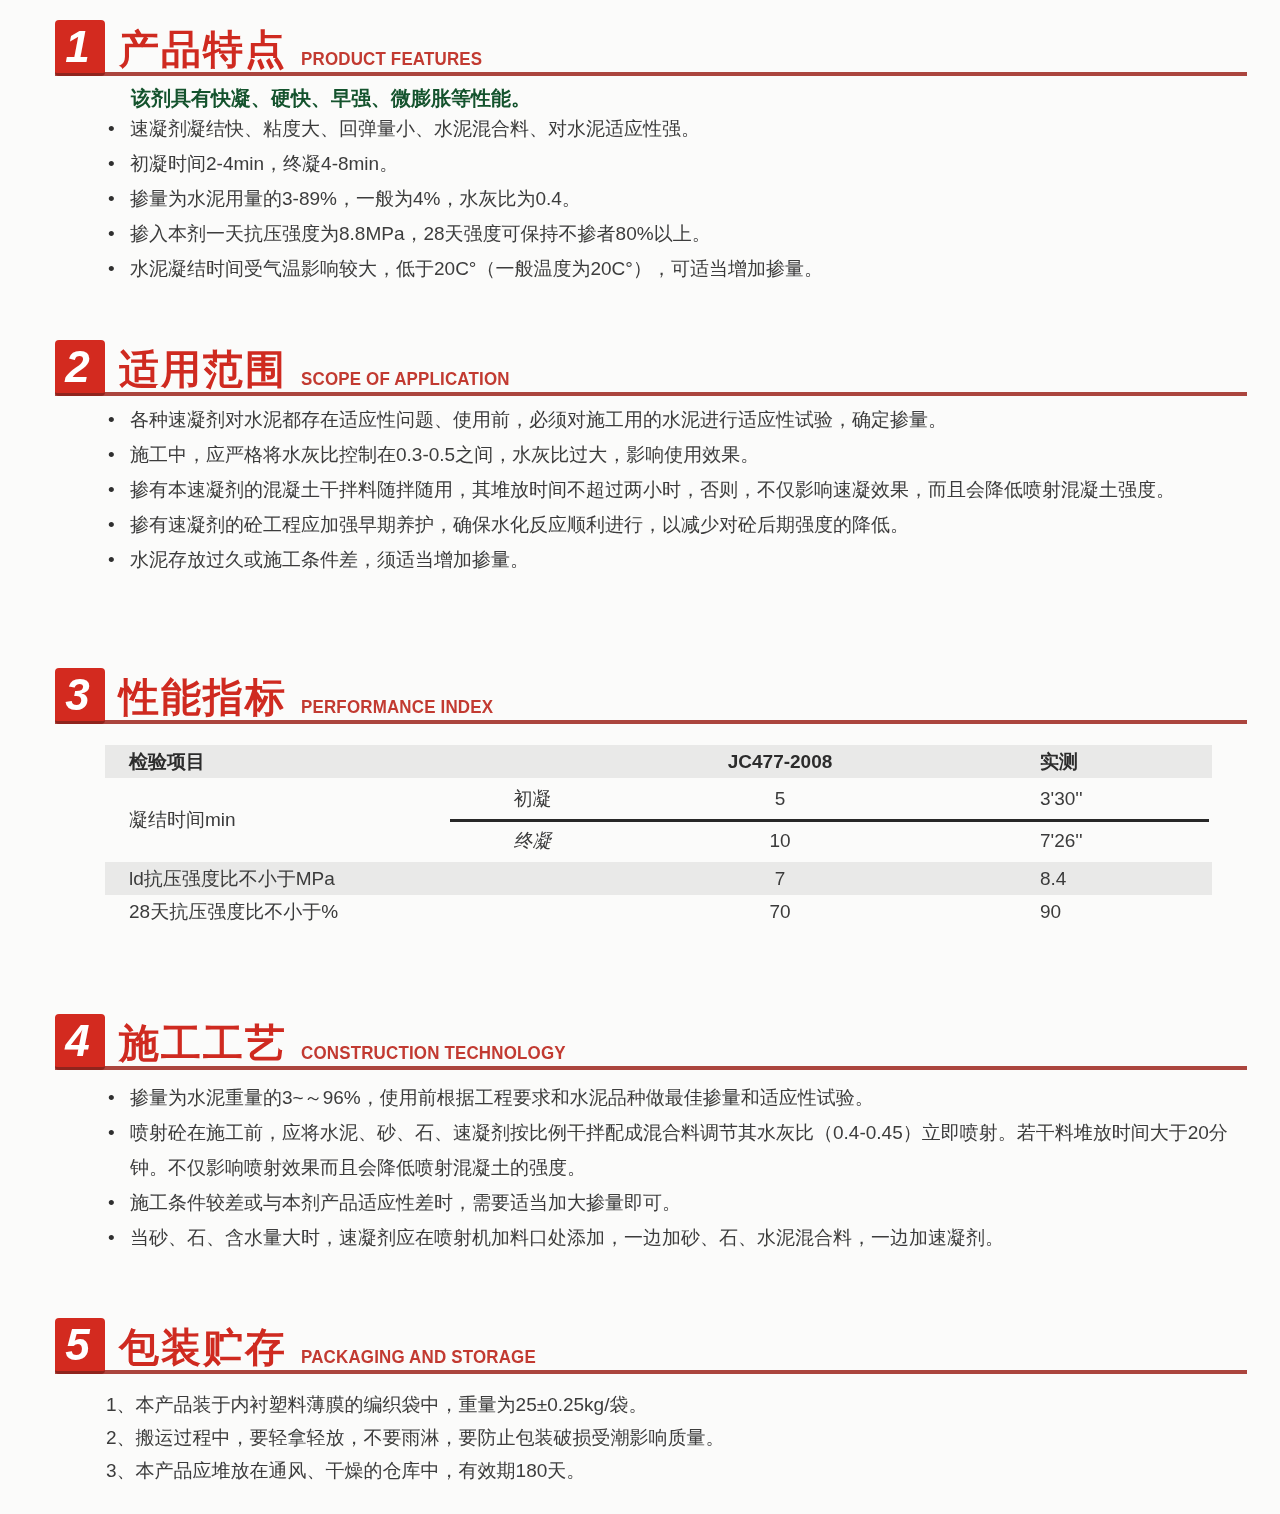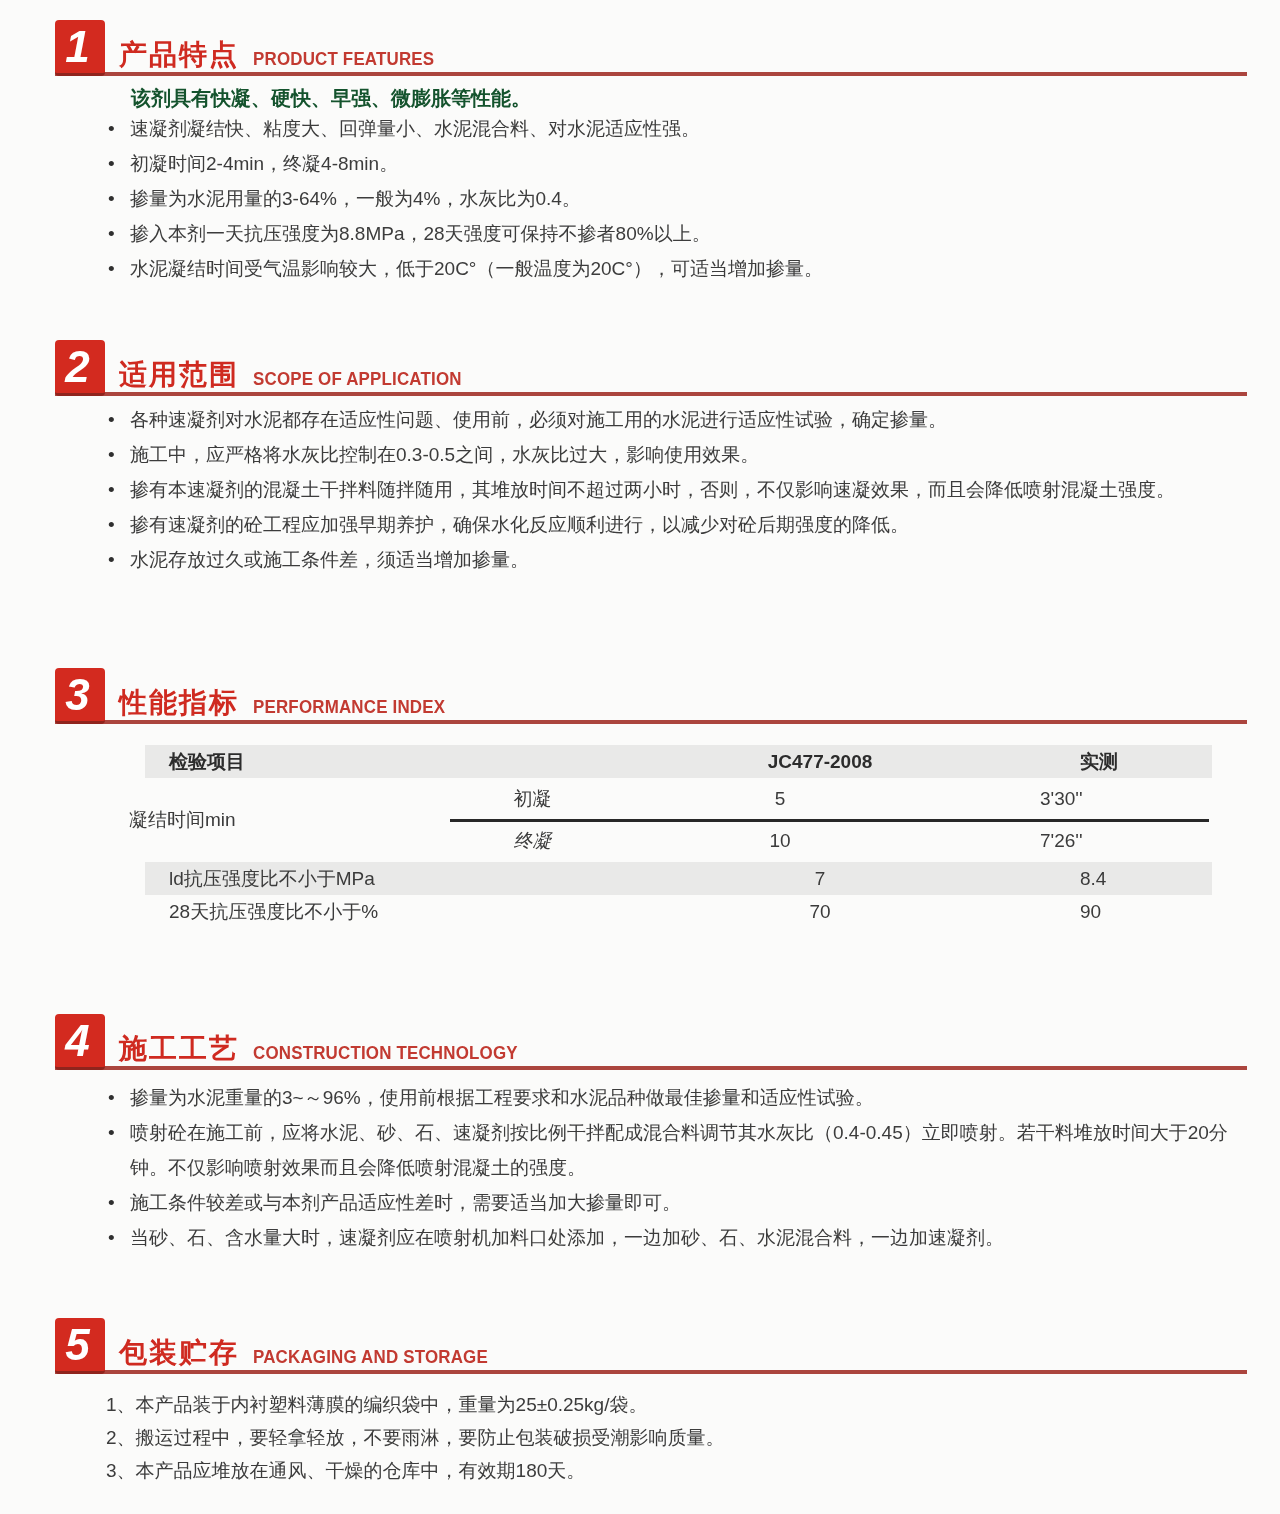--- a/index.html
+++ b/index.html
@@ -26,21 +26,21 @@
     width:50px; height:56px; flex:0 0 50px;
     background:#d32a1f;
     border-radius:4px;
     border-bottom:3px solid #8f241d;
     color:#ffffff;
     font-size:44px; font-weight:bold; font-style:italic;
     display:flex; align-items:center; justify-content:center;
     padding-right:5px; line-height:1;
   }
   .title-zh {
-    font-size:28px; font-weight:800; color:#cf2a20;
+    font-size:40px; font-weight:800; color:#cf2a20;
     letter-spacing:2px; line-height:1;
     margin-left:14px; margin-bottom:7px; white-space:nowrap;
   }
   .title-en {
     font-size:18px; font-weight:700; color:#c23a31;
     letter-spacing:0.2px; line-height:1;
     margin-left:14px; margin-bottom:8px; white-space:nowrap;
     transform:scaleX(0.94); transform-origin:left bottom;
   }
 
@@ -56,21 +56,21 @@
   }
 
   
   .numlist { position:absolute; left:106px; top:1388px; list-style:none; width:1120px; }
   .numlist li { line-height:33px; font-size:19px; color:#3c3c3c; }
 
   
   .ptable { position:absolute; left:105px; top:745px; width:1107px; font-size:19px; }
   .trow {
     display:grid; grid-template-columns:345px 165px 330px 267px;
-    align-items:center; height:33px;margin-left:40px;
+    align-items:center; height:33px;
   }
   .gray { background:#e9e9e8; }
   .thead { font-weight:bold; color:#2c2c2c; }
   .c1 { padding-left:24px; }
   .c2, .c3 { text-align:center; }
   .c4 { padding-left:95px; }
   .band {
     position:relative;
     display:grid; grid-template-columns:345px 165px 330px 267px;
     grid-template-rows:42px 42px; align-items:center;
@@ -103,21 +103,21 @@
   <li>
       <span class="dot">•</span>
       <span class="txt">速凝剂凝结快、粘度大、回弹量小、水泥混合料、对水泥适应性强。</span>
     </li>
   <li>
       <span class="dot">•</span>
       <span class="txt">初凝时间2-4min，终凝4-8min。</span>
     </li>
   <li>
       <span class="dot">•</span>
-      <span class="txt">掺量为水泥用量的3-64%，一般为4%，水灰比为0.4。</span>
+      <span class="txt">掺量为水泥用量的3-89%，一般为4%，水灰比为0.4。</span>
     </li>
   <li>
       <span class="dot">•</span>
       <span class="txt">掺入本剂一天抗压强度为8.8MPa，28天强度可保持不掺者80%以上。</span>
     </li>
   <li>
       <span class="dot">•</span>
       <span class="txt">水泥凝结时间受气温影响较大，低于20C°（一般温度为20C°），可适当增加掺量。</span>
     </li>
 </ul>

